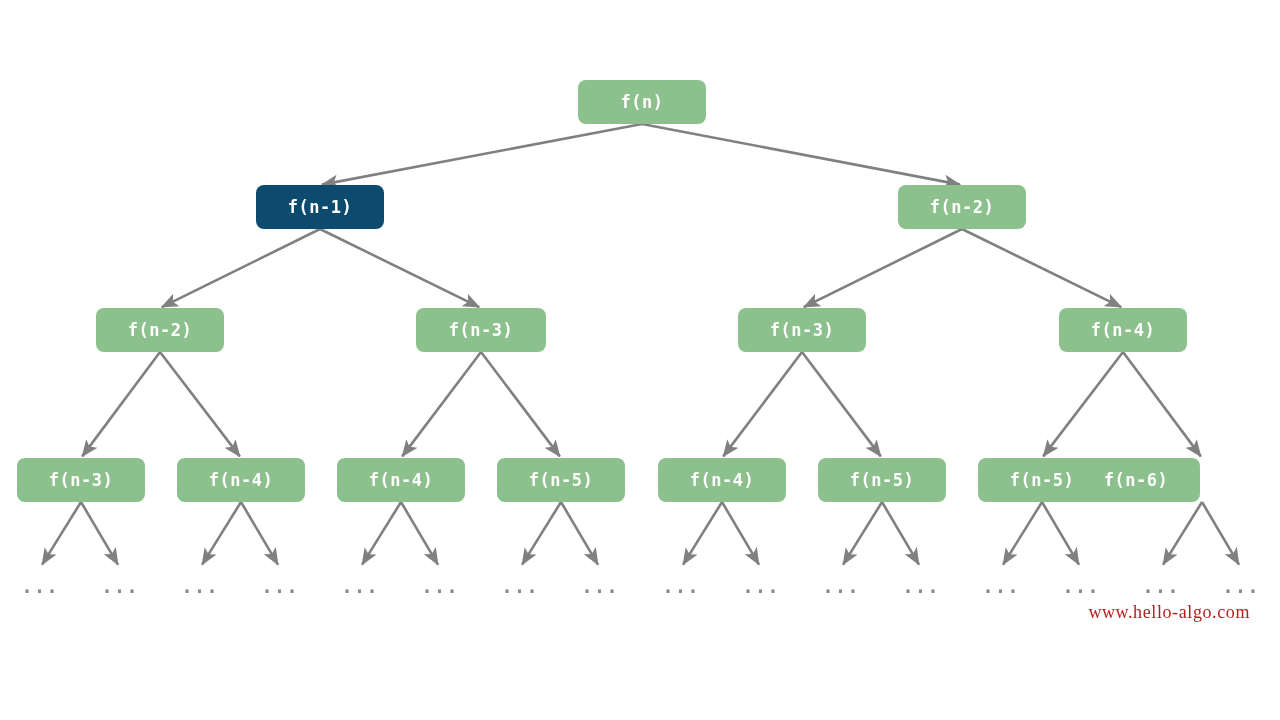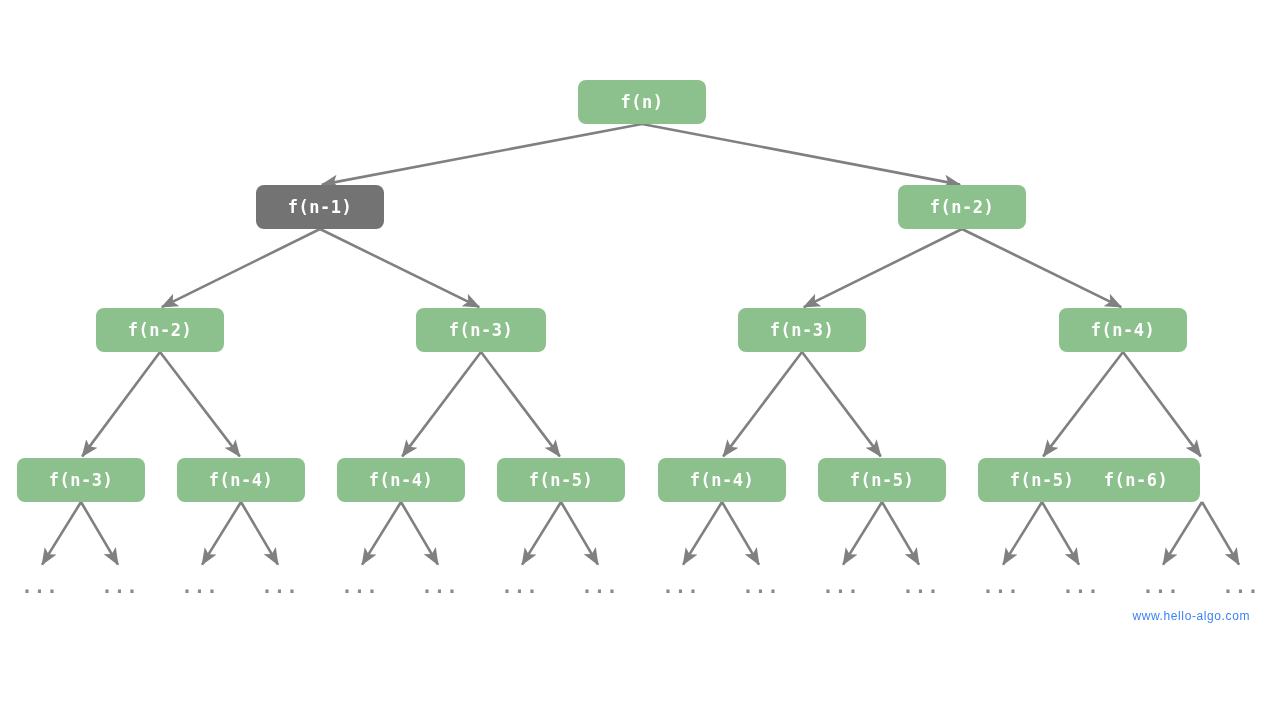--- a/index.html
+++ b/index.html
@@ -52,23 +52,23 @@
     font-weight: 700;
     line-height: 1;
     transform: translate(-50%, -50%);
     letter-spacing: 1px;
     z-index: 2;
   }
   #watermark {
     position: absolute;
     right: 30px;
     bottom: 22px;
-    color: #3b82f6;
-    font-family: Liberation Sans, sans-serif;
-    font-size: 12px;
+    color: #b91c1c;
+    font-family: Liberation Serif, serif;
+    font-size: 18px;
     letter-spacing: 0.6px;
     z-index: 3;
   }
 </style>
 </head>
 <body>
 
 <div id="canvas">
 
   <svg id="edges" viewBox="0 0 1280 720" width="1280" height="720" xmlns="http://www.w3.org/2000/svg">
@@ -106,21 +106,21 @@
         <line x1="882" y1="502" x2="918.9650827514935" y2="564.5562938871427" stroke="#808080" stroke-width="2.6" stroke-linecap="butt" marker-end="url(#arrowhead)"></line>
         <line x1="1042" y1="502" x2="1003.1107328056019" y2="564.6022349958604" stroke="#808080" stroke-width="2.6" stroke-linecap="butt" marker-end="url(#arrowhead)"></line>
         <line x1="1042" y1="502" x2="1078.9650827514934" y2="564.5562938871427" stroke="#808080" stroke-width="2.6" stroke-linecap="butt" marker-end="url(#arrowhead)"></line>
         <line x1="1202" y1="502" x2="1163.1107328056019" y2="564.6022349958604" stroke="#808080" stroke-width="2.6" stroke-linecap="butt" marker-end="url(#arrowhead)"></line>
         <line x1="1202" y1="502" x2="1238.9650827514934" y2="564.5562938871427" stroke="#808080" stroke-width="2.6" stroke-linecap="butt" marker-end="url(#arrowhead)"></line>
       </g>
   </svg>
 
   <div id="nodes-layer">
       <div class="node" style="left: 578px; top: 80px; width: 128px; height: 44px; background: rgb(140, 192, 140); color: rgb(255, 255, 255);">f(n)</div>
-      <div class="node" style="left: 256px; top: 185px; width: 128px; height: 44px; background: #737373; color: rgb(255, 255, 255);">f(n-1)</div>
+      <div class="node" style="left: 256px; top: 185px; width: 128px; height: 44px; background: #0c4a6e; color: rgb(255, 255, 255);">f(n-1)</div>
       <div class="node" style="left: 898px; top: 185px; width: 128px; height: 44px; background: rgb(140, 192, 140); color: rgb(255, 255, 255);">f(n-2)</div>
       <div class="node" style="left: 96px; top: 308px; width: 128px; height: 44px; background: rgb(140, 192, 140); color: rgb(255, 255, 255);">f(n-2)</div>
       <div class="node" style="left: 416px; top: 308px; width: 130px; height: 44px; background: rgb(140, 192, 140); color: rgb(255, 255, 255);">f(n-3)</div>
       <div class="node" style="left: 738px; top: 308px; width: 128px; height: 44px; background: rgb(140, 192, 140); color: rgb(255, 255, 255);">f(n-3)</div>
       <div class="node" style="left: 1059px; top: 308px; width: 128px; height: 44px; background: rgb(140, 192, 140); color: rgb(255, 255, 255);">f(n-4)</div>
       <div class="node" style="left: 17px; top: 458px; width: 128px; height: 44px; background: rgb(140, 192, 140); color: rgb(255, 255, 255);">f(n-3)</div>
       <div class="node" style="left: 177px; top: 458px; width: 128px; height: 44px; background: rgb(140, 192, 140); color: rgb(255, 255, 255);">f(n-4)</div>
       <div class="node" style="left: 337px; top: 458px; width: 128px; height: 44px; background: rgb(140, 192, 140); color: rgb(255, 255, 255);">f(n-4)</div>
       <div class="node" style="left: 497px; top: 458px; width: 128px; height: 44px; background: rgb(140, 192, 140); color: rgb(255, 255, 255);">f(n-5)</div>
       <div class="node" style="left: 658px; top: 458px; width: 128px; height: 44px; background: rgb(140, 192, 140); color: rgb(255, 255, 255);">f(n-4)</div>

